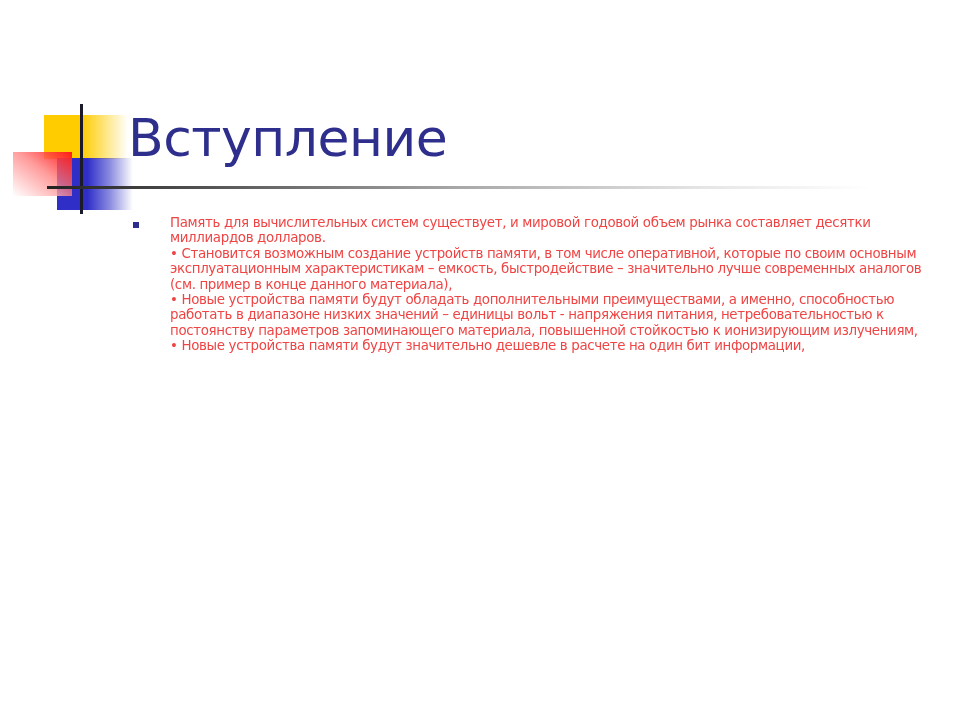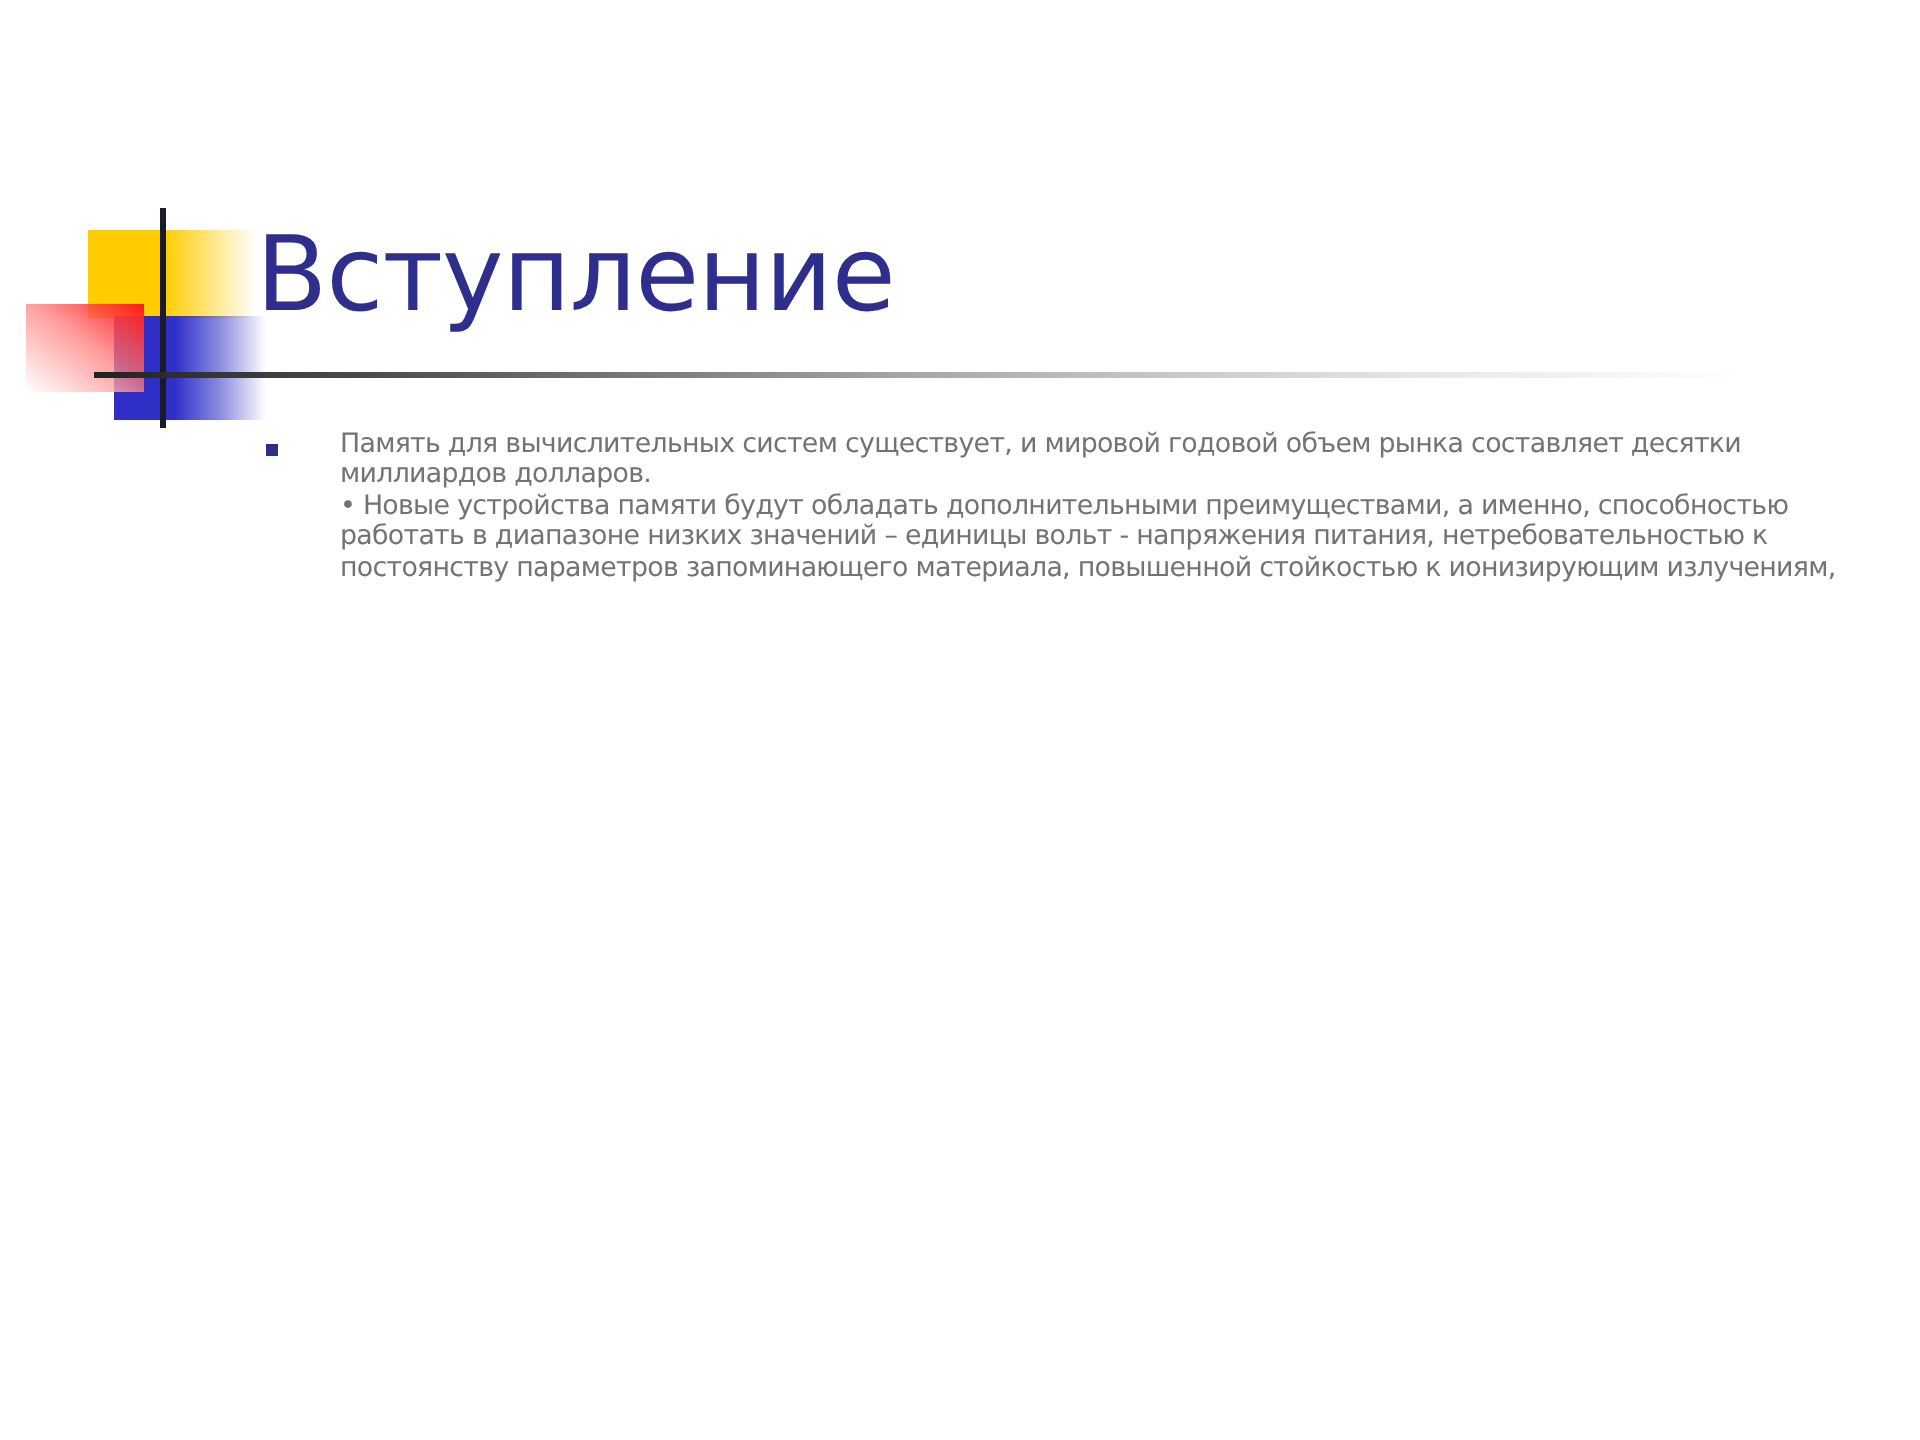--- a/index.html
+++ b/index.html
@@ -83,21 +83,21 @@
       height: 6px;
       background: #2e2e8c;
       margin-top: 7px;
       margin-right: 31px;
       flex: 0 0 auto;
     }
     .bullet-text {
       font-family: "DejaVu Sans", sans-serif;
       font-size: 13.4px;
       line-height: 15.4px;
-      color: #737373;
+      color: #ef4444;
       letter-spacing: -0.35px;
       width: 770px;
     }
     .bullet-text p {
       margin: 0;
     }
   </style>
 </head>
 <body>
 
@@ -108,17 +108,19 @@
   <div class="deco-vline"></div>
   <div class="deco-hline"></div>
 
   <h1 class="title">Вступление</h1>
 
   <div class="body">
     <div class="bullet-row">
       <span class="bullet-marker"></span>
       <div class="bullet-text">
         <p>Память для вычислительных систем существует, и мировой годовой объем рынка составляет десятки миллиардов долларов.</p>
+        <p>• Становится возможным создание устройств памяти, в том числе оперативной, которые по своим основным эксплуатационным характеристикам – емкость, быстродействие – значительно лучше современных аналогов (см. пример в конце данного материала),</p>
         <p>• Новые устройства памяти будут обладать дополнительными преимуществами, а именно, способностью работать в диапазоне низких значений – единицы вольт - напряжения питания, нетребовательностью к постоянству параметров запоминающего материала, повышенной стойкостью к ионизирующим излучениям,</p>
+        <p>• Новые устройства памяти будут значительно дешевле в расчете на один бит информации,</p>
       </div>
     </div>
   </div>
 </div>
 
 </body></html>

